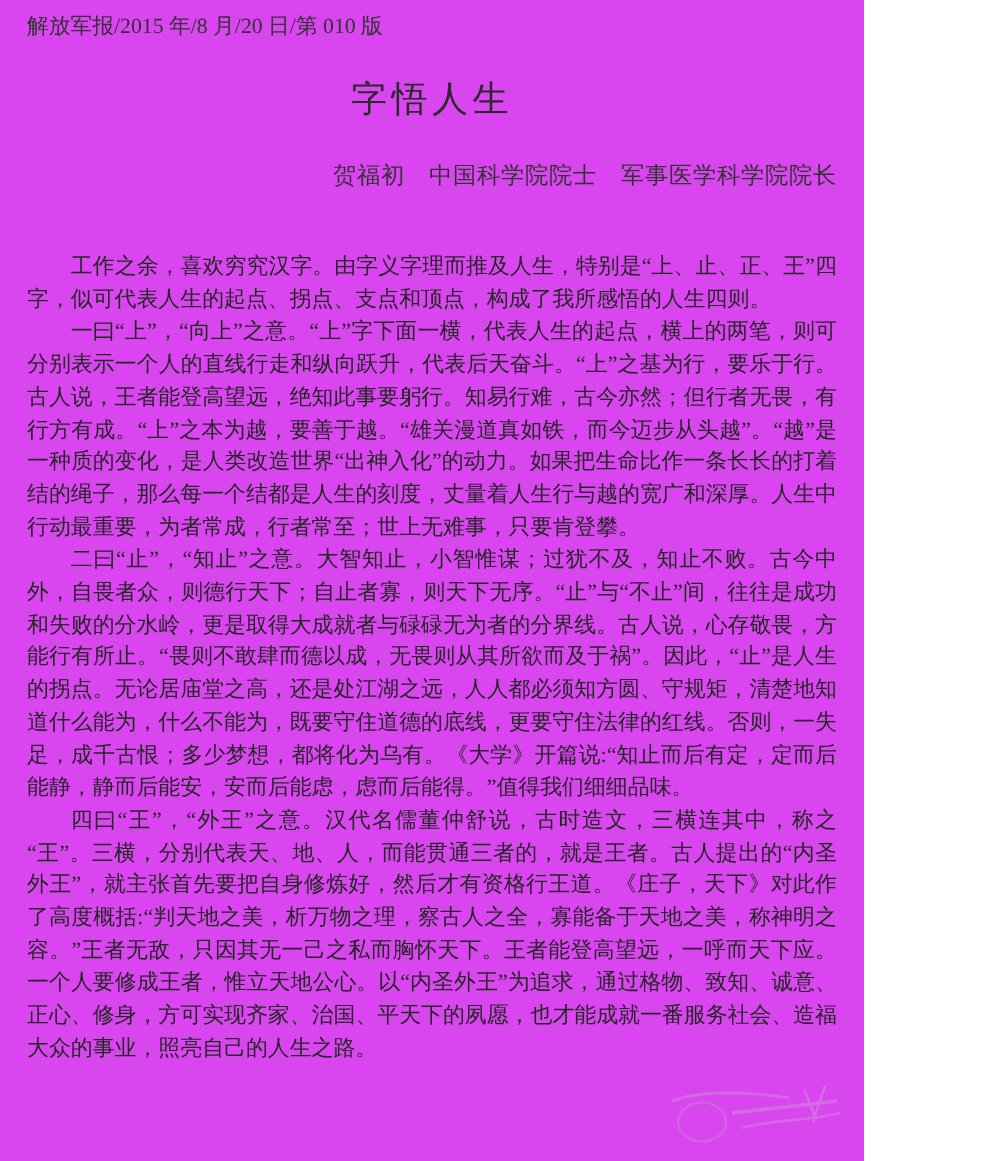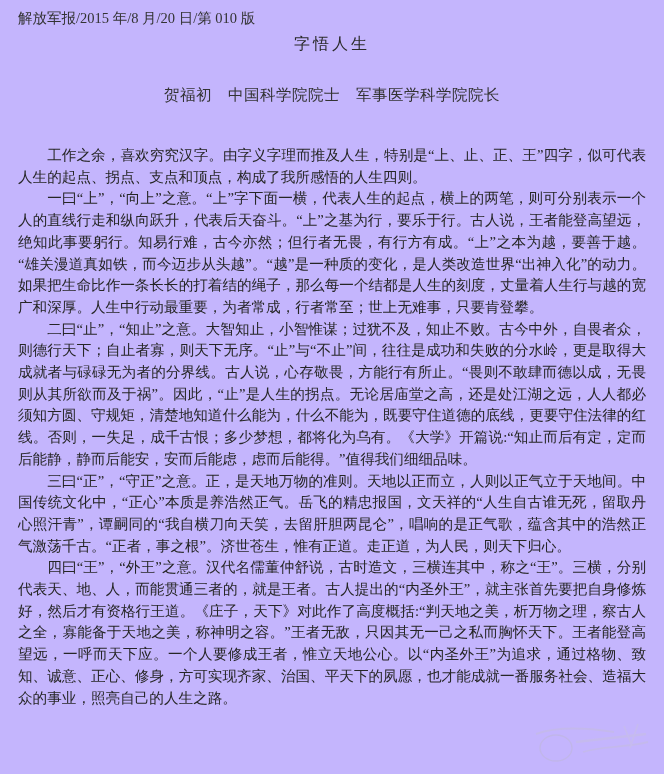--- a/index.html
+++ b/index.html
@@ -1,45 +1,46 @@
 <!DOCTYPE html>
 <html lang="zh"><head>
 <meta charset="utf-8">
 <style>
   * { margin: 0; padding: 0; box-sizing: border-box; }
   html, body { background: #ffffff; }
   .page {
     position: relative;
-    width: 664px;
+    width: 576px;
     height: 774px;
-    background: #c4b5fd;
+    background: #d946ef;
     overflow: hidden;
     font-family: "Liberation Serif", "DejaVu Serif", serif;
     color: #262626;
   }
   .inner {
     padding: 7px 18px 0 18px;
   }
   .meta-line {
     font-size: 14.5px;
     line-height: 22px;
     color: #333333;
     white-space: nowrap;
   }
   .article-title {
+    margin-top: 23px;
     text-align: center;
-    font-size: 16px;
+    font-size: 24px;
     line-height: 30px;
     letter-spacing: 3px;
     color: #2a2a2a;
     font-weight: 500;
   }
   .byline {
     margin-top: 25px;
-    text-align: center;
+    text-align: right;
     font-size: 15.5px;
     line-height: 22px;
     color: #333333;
     letter-spacing: 0.5px;
   }
   .article-body {
     margin-top: 39px;
     font-size: 14.6px;
     line-height: 21.7px;
     text-align: justify;
@@ -67,21 +68,20 @@
     <div class="meta-line">解放军报/2015 年/8 月/20 日/第 010 版</div>
 
     <h1 class="article-title">字悟人生</h1>
 
     <div class="byline">贺福初　中国科学院院士　军事医学科学院院长</div>
 
     <div class="article-body">
       <p>工作之余，喜欢穷究汉字。由字义字理而推及人生，特别是“上、止、正、王”四字，似可代表人生的起点、拐点、支点和顶点，构成了我所感悟的人生四则。</p>
       <p>一曰“上”，“向上”之意。“上”字下面一横，代表人生的起点，横上的两笔，则可分别表示一个人的直线行走和纵向跃升，代表后天奋斗。“上”之基为行，要乐于行。古人说，王者能登高望远，绝知此事要躬行。知易行难，古今亦然；但行者无畏，有行方有成。“上”之本为越，要善于越。“雄关漫道真如铁，而今迈步从头越”。“越”是一种质的变化，是人类改造世界“出神入化”的动力。如果把生命比作一条长长的打着结的绳子，那么每一个结都是人生的刻度，丈量着人生行与越的宽广和深厚。人生中行动最重要，为者常成，行者常至；世上无难事，只要肯登攀。</p>
       <p>二曰“止”，“知止”之意。大智知止，小智惟谋；过犹不及，知止不败。古今中外，自畏者众，则德行天下；自止者寡，则天下无序。“止”与“不止”间，往往是成功和失败的分水岭，更是取得大成就者与碌碌无为者的分界线。古人说，心存敬畏，方能行有所止。“畏则不敢肆而德以成，无畏则从其所欲而及于祸”。因此，“止”是人生的拐点。无论居庙堂之高，还是处江湖之远，人人都必须知方圆、守规矩，清楚地知道什么能为，什么不能为，既要守住道德的底线，更要守住法律的红线。否则，一失足，成千古恨；多少梦想，都将化为乌有。《大学》开篇说:“知止而后有定，定而后能静，静而后能安，安而后能虑，虑而后能得。”值得我们细细品味。</p>
-      <p>三曰“正”，“守正”之意。正，是天地万物的准则。天地以正而立，人则以正气立于天地间。中国传统文化中，“正心”本质是养浩然正气。岳飞的精忠报国，文天祥的“人生自古谁无死，留取丹心照汗青”，谭嗣同的“我自横刀向天笑，去留肝胆两昆仑”，唱响的是正气歌，蕴含其中的浩然正气激荡千古。“正者，事之根”。济世苍生，惟有正道。走正道，为人民，则天下归心。</p>
       <p>四曰“王”，“外王”之意。汉代名儒董仲舒说，古时造文，三横连其中，称之“王”。三横，分别代表天、地、人，而能贯通三者的，就是王者。古人提出的“内圣外王”，就主张首先要把自身修炼好，然后才有资格行王道。《庄子，天下》对此作了高度概括:“判天地之美，析万物之理，察古人之全，寡能备于天地之美，称神明之容。”王者无敌，只因其无一己之私而胸怀天下。王者能登高望远，一呼而天下应。一个人要修成王者，惟立天地公心。以“内圣外王”为追求，通过格物、致知、诚意、正心、修身，方可实现齐家、治国、平天下的夙愿，也才能成就一番服务社会、造福大众的事业，照亮自己的人生之路。</p>
     </div>
   </div>
 
   <svg class="watermark" viewBox="0 0 130 56" xmlns="http://www.w3.org/2000/svg">
     <ellipse cx="28" cy="36" rx="16" ry="13" fill="none" stroke="#b9b9b9" stroke-width="1.4"></ellipse>
     <path d="M8 22 C 30 14, 60 16, 86 20" fill="none" stroke="#c4c4c4" stroke-width="2"></path>
     <path d="M48 30 L 118 22" fill="none" stroke="#c9c9c9" stroke-width="2.4"></path>
     <path d="M55 40 C 75 34, 95 36, 120 30" fill="none" stroke="#c4c4c4" stroke-width="1.8"></path>
     <path d="M96 14 L 104 34 M110 12 L 102 36" fill="none" stroke="#cccccc" stroke-width="1.6"></path>

